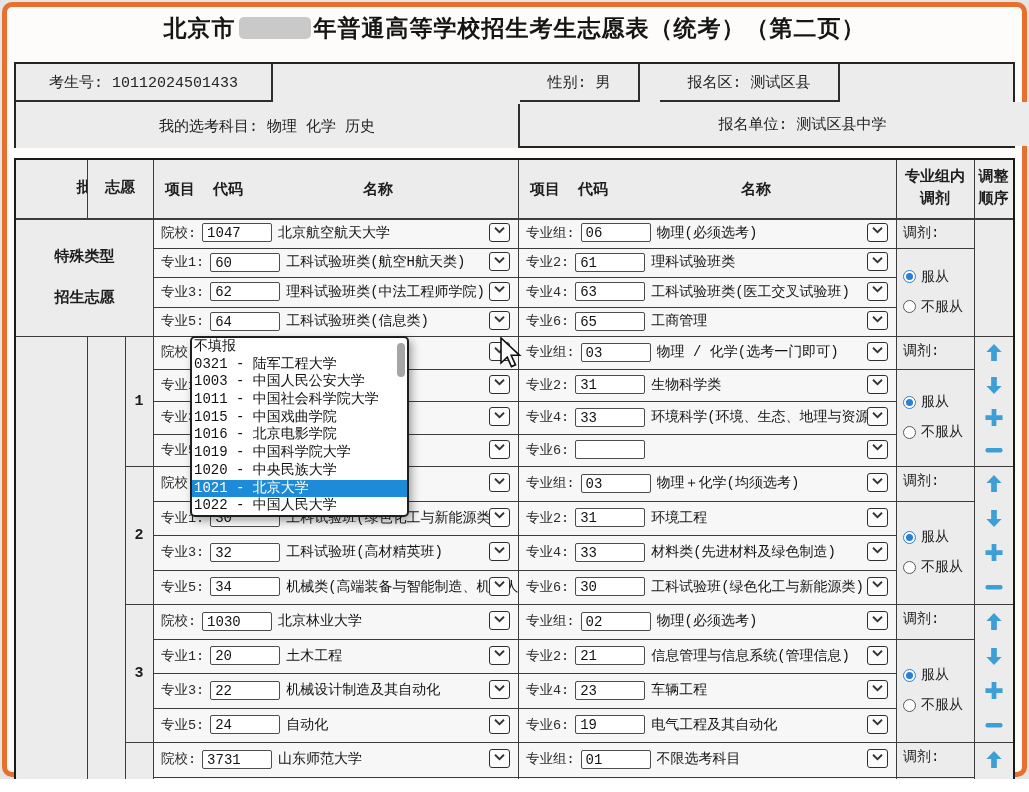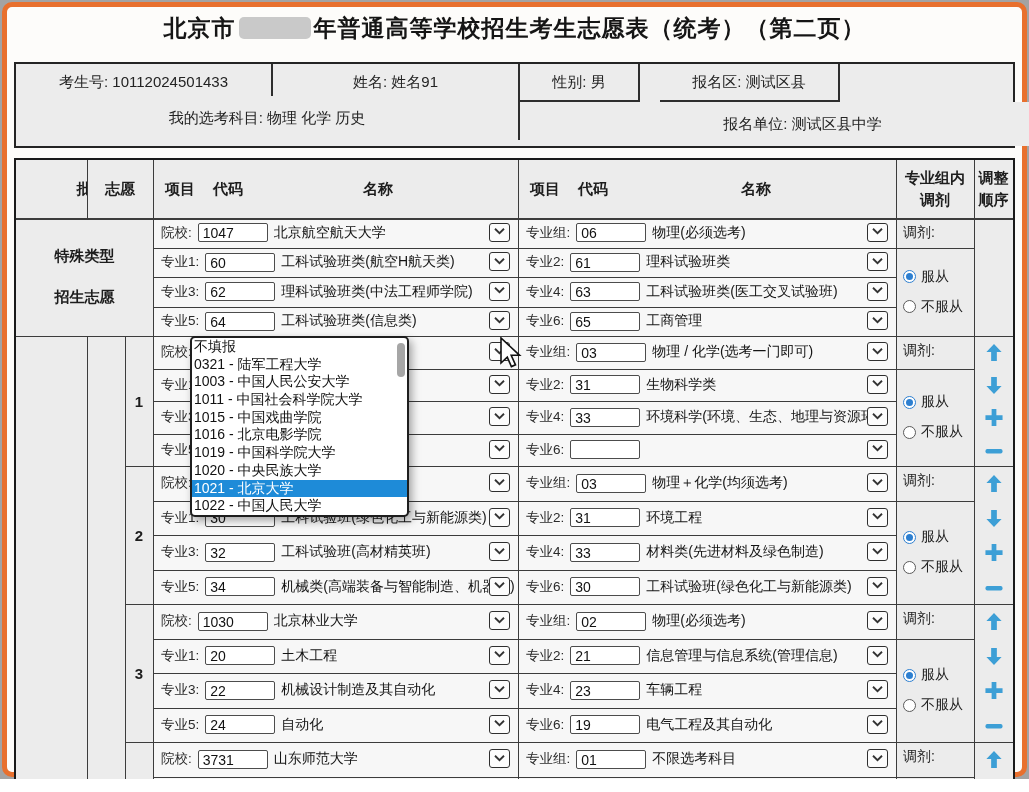--- a/index.html
+++ b/index.html
@@ -1,17 +1,17 @@
 <!DOCTYPE html>
 <html><head>
 <meta charset="utf-8">
 <style>
   html,body{margin:0;padding:0;background:#fff;}
-  .stage{position:relative;width:1029px;height:779px;background:#a3a3a3;overflow:hidden;
-         font-family:Liberation Sans, sans-serif;color:#1c1c1c;}
+  .stage{position:relative;width:1029px;height:779px;background:#e5e5e5;overflow:hidden;
+         font-family:Liberation Mono, monospace;color:#1c1c1c;}
   .frame{position:absolute;left:2px;top:2px;right:2px;bottom:2px;border:5px solid #e8702e;
          border-radius:10px;background:#fdfcfa;}
   .title{position:absolute;left:0;top:13px;width:1029px;text-align:center;font-size:23px;
          font-weight:bold;color:#151515;letter-spacing:1px;}
   .redact{display:inline-block;width:72px;height:22px;background:#c9c9c9;border-radius:5px;
           vertical-align:-3px;margin:0 3px;}
   .info-table{position:absolute;left:14px;top:62px;width:1001px;height:86px;border:2px solid #242424;
               box-sizing:border-box;background:#ececec;}
   .icell{position:absolute;box-sizing:border-box;display:flex;align-items:center;justify-content:center;
          font-size:15px;color:#232323;background:#ececec;}
@@ -55,24 +55,23 @@
 </head>
 <body>
 
 <div class="stage">
   <div class="frame"></div>
 
   <div class="title"><span>北京市</span><span class="redact"></span><span>年普通高等学校招生考生志愿表（统考）（第二页）</span></div>
 
   <div class="info-table">
     <div class="icell bR bB" style="left:0;top:0;width:257px;height:38px;">考生号: 10112024501433</div>
-    <div class="icell bR bB" style="left:257px;top:0;width:247px;height:38px;">姓名: 姓名91</div>
     <div class="icell bR bB" style="left:504px;top:0;width:120px;height:38px;">性别: 男</div>
     <div class="icell bR bB" style="left:624px;top:0;width:180px;height:38px;margin-left:20px;">报名区: 测试区县</div>
-    <div class="icell bR" style="left:0;top:32px;width:504px;height:44px;">我的选考科目: 物理 化学 历史</div>
+    <div class="icell bR" style="left:0;top:40px;width:504px;height:44px;">我的选考科目: 物理 化学 历史</div>
     <div class="icell" style="left:504px;top:38px;width:493px;height:44px;margin-left:36px;">报名单位: 测试区县中学</div>
   </div>
 
   <div class="main-table">
 
     <div class="hcell" style="left:0;top:0;width:71px;height:58px;margin-left:40px;">批次</div>
     <div class="hcell" style="left:71px;top:0;width:66px;height:58px;">志愿</div>
     <div class="hcell" style="left:137px;top:0;width:365px;height:58px;"></div>
     <div class="hinline" style="left:149px;">项目</div>
     <div class="hinline" style="left:197px;">代码</div>

